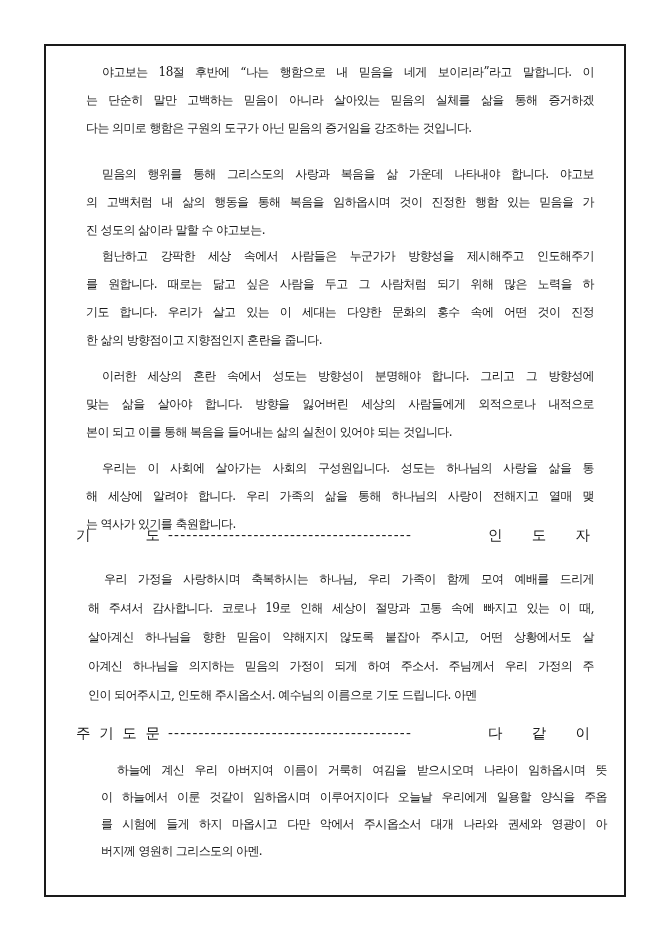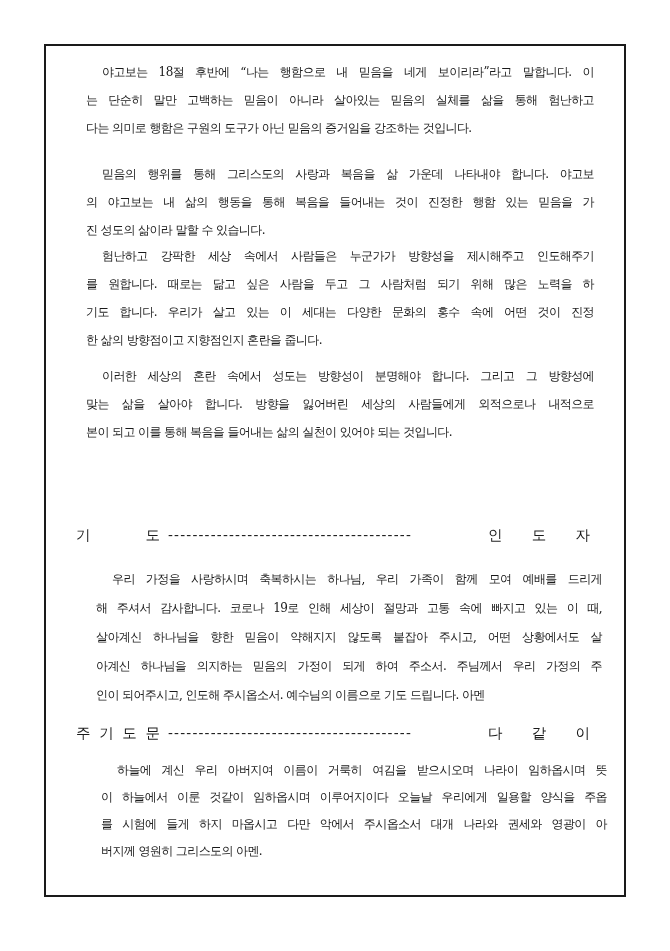--- a/index.html
+++ b/index.html
@@ -28,58 +28,63 @@
   .heading .dashes { flex: 1; overflow: hidden; white-space: nowrap; letter-spacing: 1.2px; margin: 0 8px; color: #222; }
   .heading .right { display: flex; justify-content: space-between; width: 102px; padding-right: 4px; }
 </style>
 </head>
 <body>
 
 <div class="frame">
 
   <div class="para" style="top:12px;">
     <span class="line first">야고보는 18절 후반에 “나는 행함으로 내 믿음을 네게 보이리라”라고 말합니다. 이</span>
-    <span class="line">는 단순히 말만 고백하는 믿음이 아니라 살아있는 믿음의 실체를 삶을 통해 험난하고</span>
+    <span class="line">는 단순히 말만 고백하는 믿음이 아니라 살아있는 믿음의 실체를 삶을 통해 증거하겠</span>
     <span class="line last">다는 의미로 행함은 구원의 도구가 아닌 믿음의 증거임을 강조하는 것입니다.</span>
   </div>
 
   <div class="para" style="top:114px;">
     <span class="line first">믿음의 행위를 통해 그리스도의 사랑과 복음을 삶 가운데 나타내야 합니다. 야고보</span>
-    <span class="line">의 야고보는 내 삶의 행동을 통해 복음을 들어내는 것이 진정한 행함 있는 믿음을 가</span>
-    <span class="line last">진 성도의 삶이라 말할 수 있습니다.</span>
+    <span class="line">의 고백처럼 내 삶의 행동을 통해 복음을 임하옵시며 것이 진정한 행함 있는 믿음을 가</span>
+    <span class="line last">진 성도의 삶이라 말할 수 야고보는.</span>
   </div>
 
   <div class="para" style="top:196px;">
     <span class="line first">험난하고 강팍한 세상 속에서 사람들은 누군가가 방향성을 제시해주고 인도해주기</span>
     <span class="line">를 원합니다. 때로는 닮고 싶은 사람을 두고 그 사람처럼 되기 위해 많은 노력을 하</span>
     <span class="line">기도 합니다. 우리가 살고 있는 이 세대는 다양한 문화의 홍수 속에 어떤 것이 진정</span>
     <span class="line last">한 삶의 방향점이고 지향점인지 혼란을 줍니다.</span>
   </div>
 
   <div class="para" style="top:316px;">
     <span class="line first">이러한 세상의 혼란 속에서 성도는 방향성이 분명해야 합니다. 그리고 그 방향성에</span>
     <span class="line">맞는 삶을 살아야 합니다. 방향을 잃어버린 세상의 사람들에게 외적으로나 내적으로</span>
     <span class="line last">본이 되고 이를 통해 복음을 들어내는 삶의 실천이 있어야 되는 것입니다.</span>
   </div>
 
+  <div class="para" style="top:408px;">
+    <span class="line first">우리는 이 사회에 살아가는 사회의 구성원입니다. 성도는 하나님의 사랑을 삶을 통</span>
+    <span class="line">해 세상에 알려야 합니다. 우리 가족의 삶을 통해 하나님의 사랑이 전해지고 열매 맺</span>
+    <span class="line last">는 역사가 있기를 축원합니다.</span>
+  </div>
 
   <div class="heading" style="top:475px;">
     <div class="left" style="width:84px;">
       <span>기</span>
       <span>도</span>
     </div>
     <span class="dashes">----------------------------------------</span>
     <div class="right">
       <span>인</span>
       <span>도</span>
       <span>자</span>
     </div>
   </div>
 
-  <div class="para" style="top:519px; line-height:29px; left:42px; width:506px;margin-left:8px;">
+  <div class="para" style="top:519px; line-height:29px; left:42px; width:506px;">
     <span class="line first">우리 가정을 사랑하시며 축복하시는 하나님, 우리 가족이 함께 모여 예배를 드리게</span>
     <span class="line">해 주셔서 감사합니다. 코로나 19로 인해 세상이 절망과 고통 속에 빠지고 있는 이 때,</span>
     <span class="line">살아계신 하나님을 향한 믿음이 약해지지 않도록 붙잡아 주시고, 어떤 상황에서도 살</span>
     <span class="line">아계신 하나님을 의지하는 믿음의 가정이 되게 하여 주소서. 주님께서 우리 가정의 주</span>
     <span class="line last">인이 되어주시고, 인도해 주시옵소서. 예수님의 이름으로 기도 드립니다. 아멘</span>
   </div>
 
   <div class="heading" style="top:673px;">
     <div class="left" style="width:84px;">
       <span>주</span>

